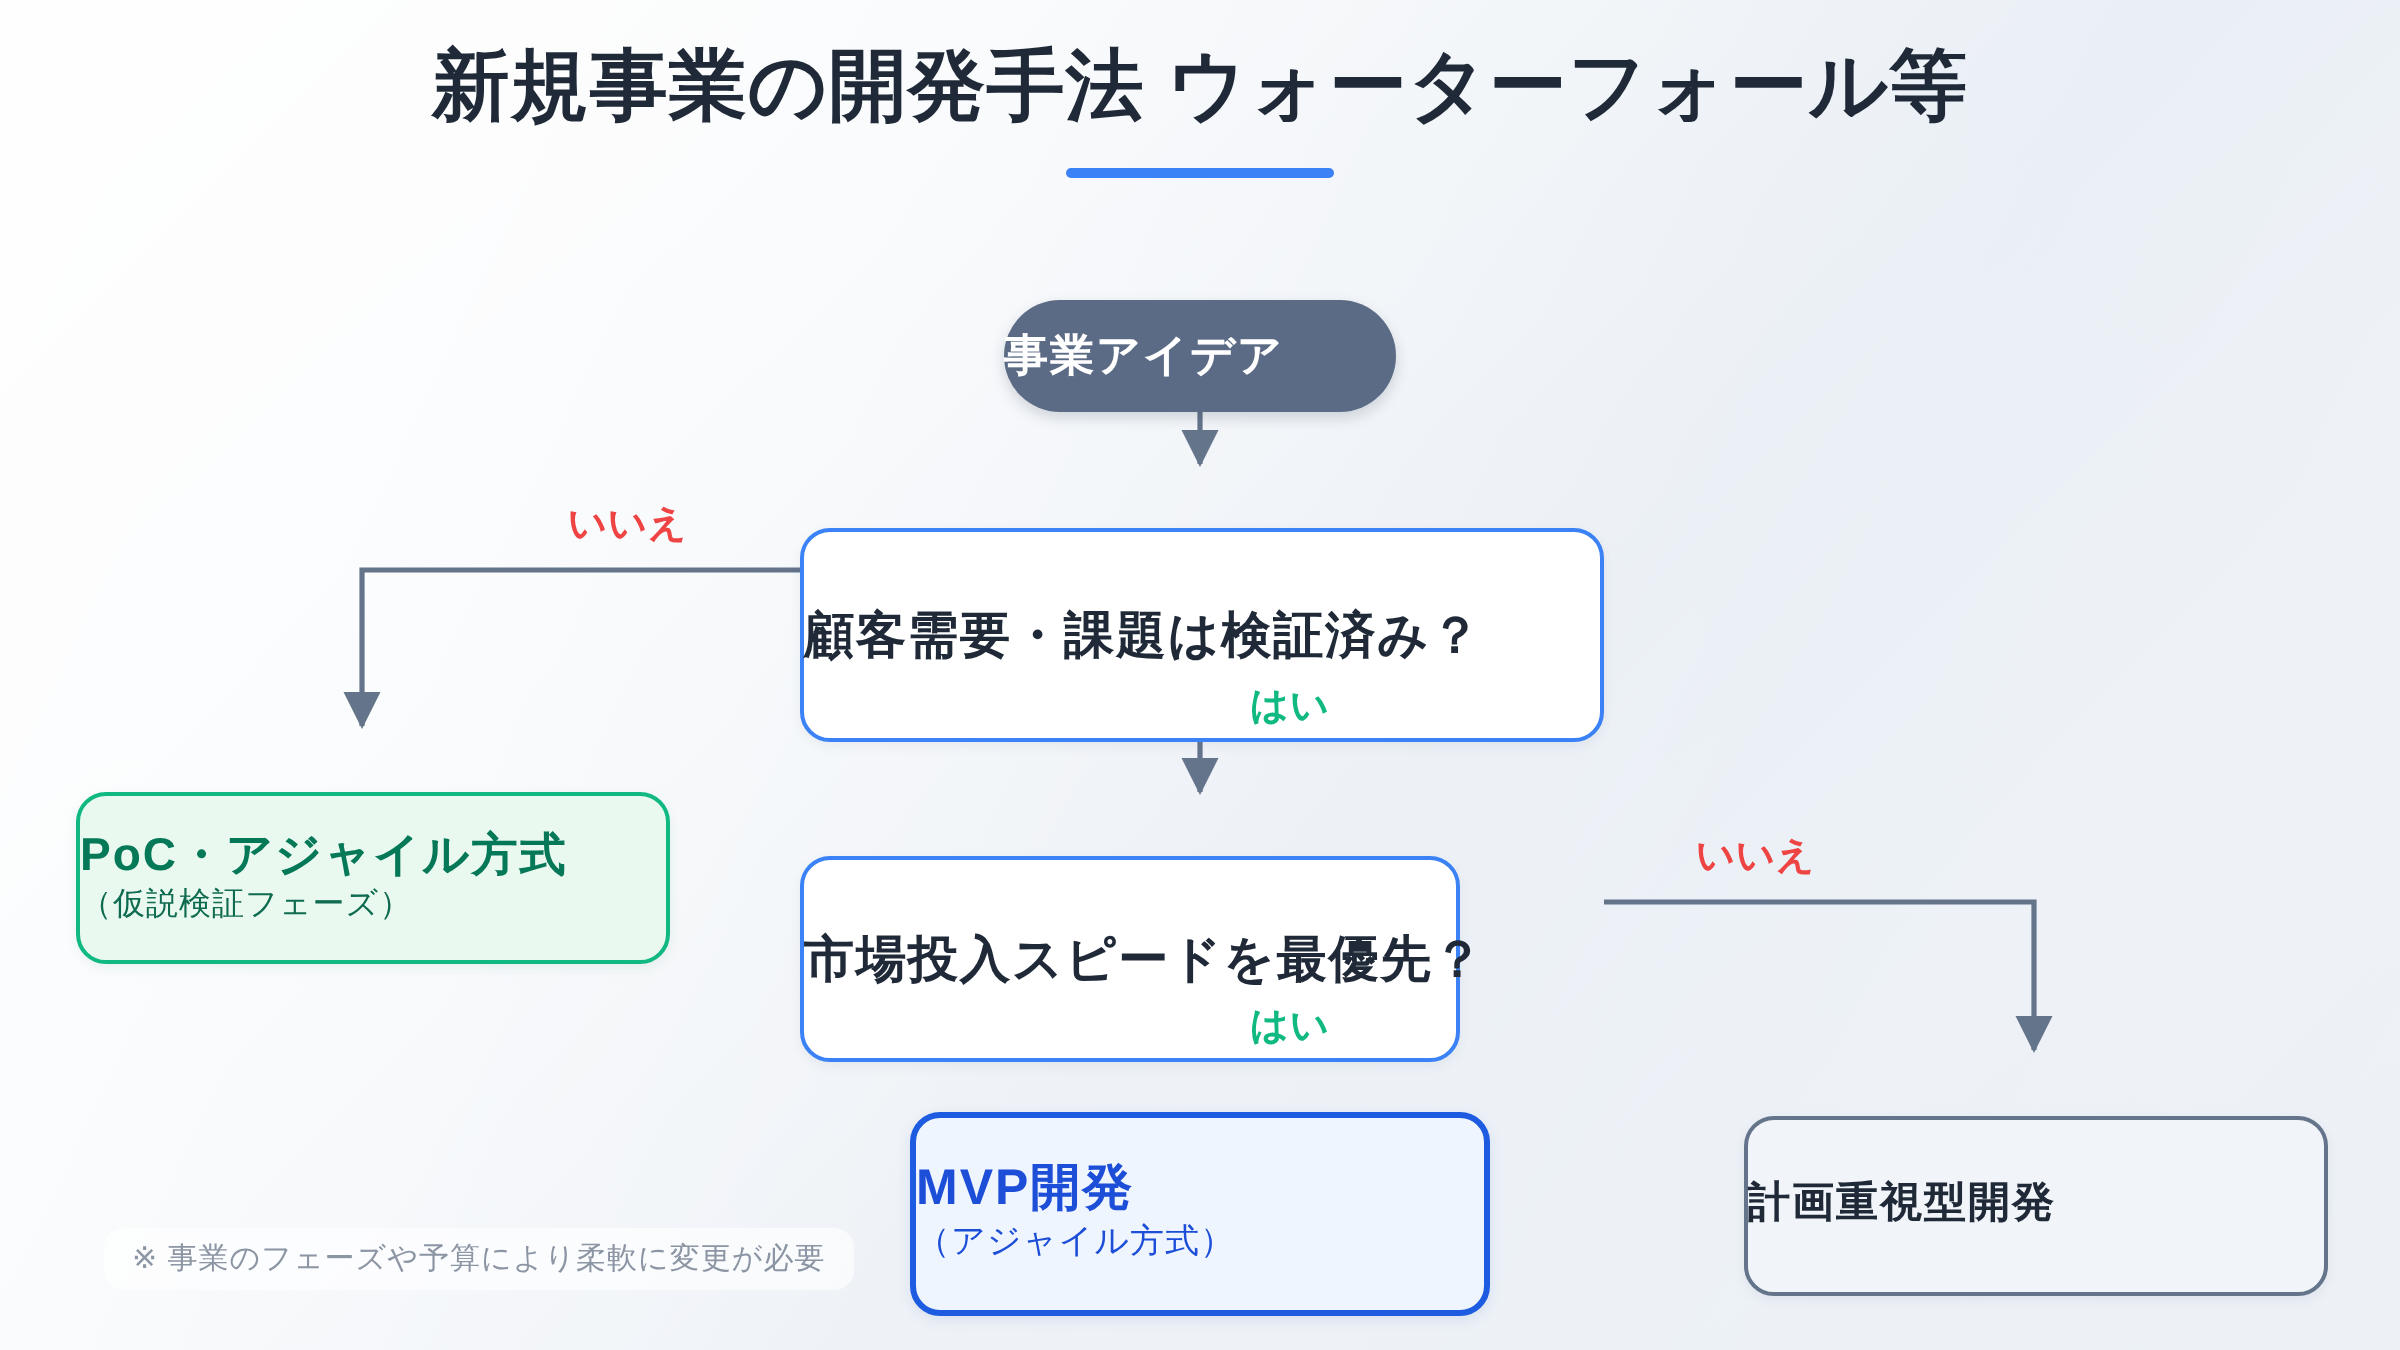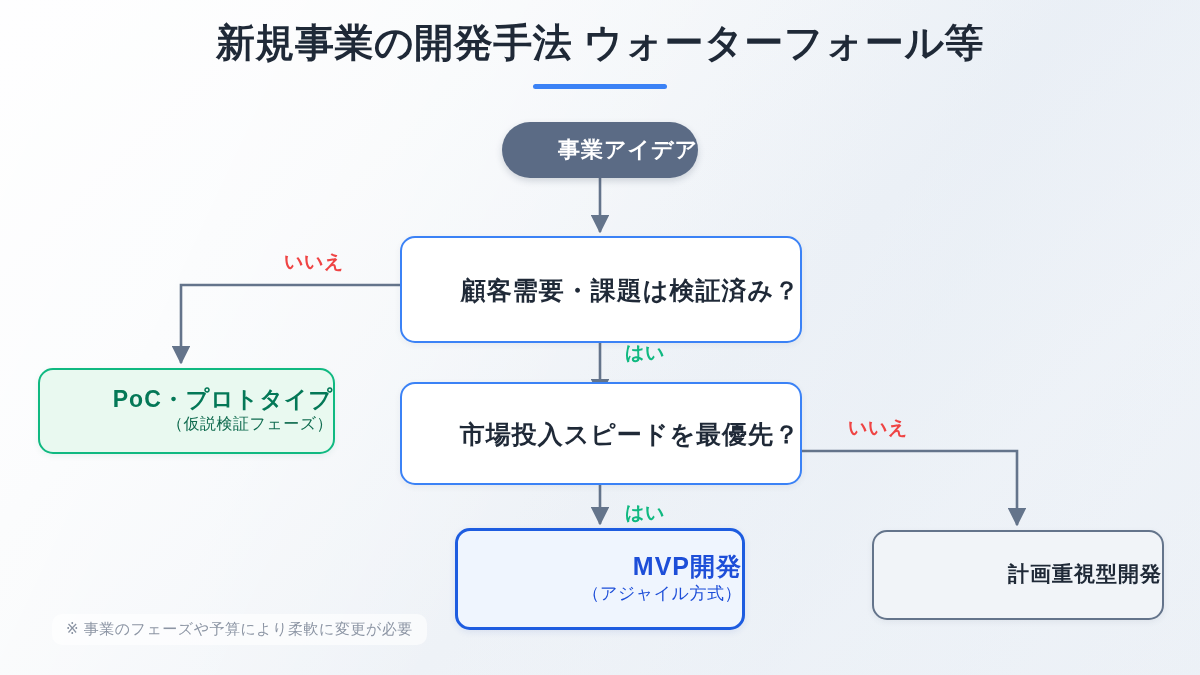--- a/index.html
+++ b/index.html
@@ -61,23 +61,24 @@
     border-radius: 3px;
     background: #3b82f6;
   }
 
   
   .node {
     position: absolute;
     box-sizing: border-box;
     display: flex;
     flex-direction: column;
-    align-items: flex-end;
+    align-items: flex-start;
     justify-content: center;
     text-align: center;
+    margin-top: 28px;
   }
   .node .main {
     font-weight: 700;
     line-height: 1.2;
     white-space: nowrap;
   }
   .node .sub {
     font-weight: 400;
     line-height: 1.3;
     white-space: nowrap;
@@ -113,22 +114,22 @@
     letter-spacing: 1px;
   }
   #node-decision-1 {
     left: 400px;
     top: 236px;
     width: 402px;
     height: 107px;
   }
   #node-decision-2 {
     left: 400px;
-    top: 382px;
-    width: 402px;
+    top: 400px;
+    width: 330px;
     height: 103px;
   }
 
   
   #node-poc {
     left: 38px;
     top: 368px;
     width: 297px;
     height: 86px;
     background: #e9f9f0;
@@ -271,21 +272,21 @@
 
   <div class="node decision" id="node-decision-1">
     <div class="main">顧客需要・課題は検証済み？</div>
   </div>
 
   <div class="node decision" id="node-decision-2">
     <div class="main">市場投入スピードを最優先？</div>
   </div>
 
   <div class="node" id="node-poc">
-    <div class="main">PoC・プロトタイプ</div>
+    <div class="main">PoC・アジャイル方式</div>
     <div class="sub">（仮説検証フェーズ）</div>
   </div>
 
   <div class="node" id="node-mvp">
     <div class="main">MVP開発</div>
     <div class="sub">（アジャイル方式）</div>
   </div>
 
   <div class="node" id="node-waterfall">
     <div class="main">計画重視型開発</div>

